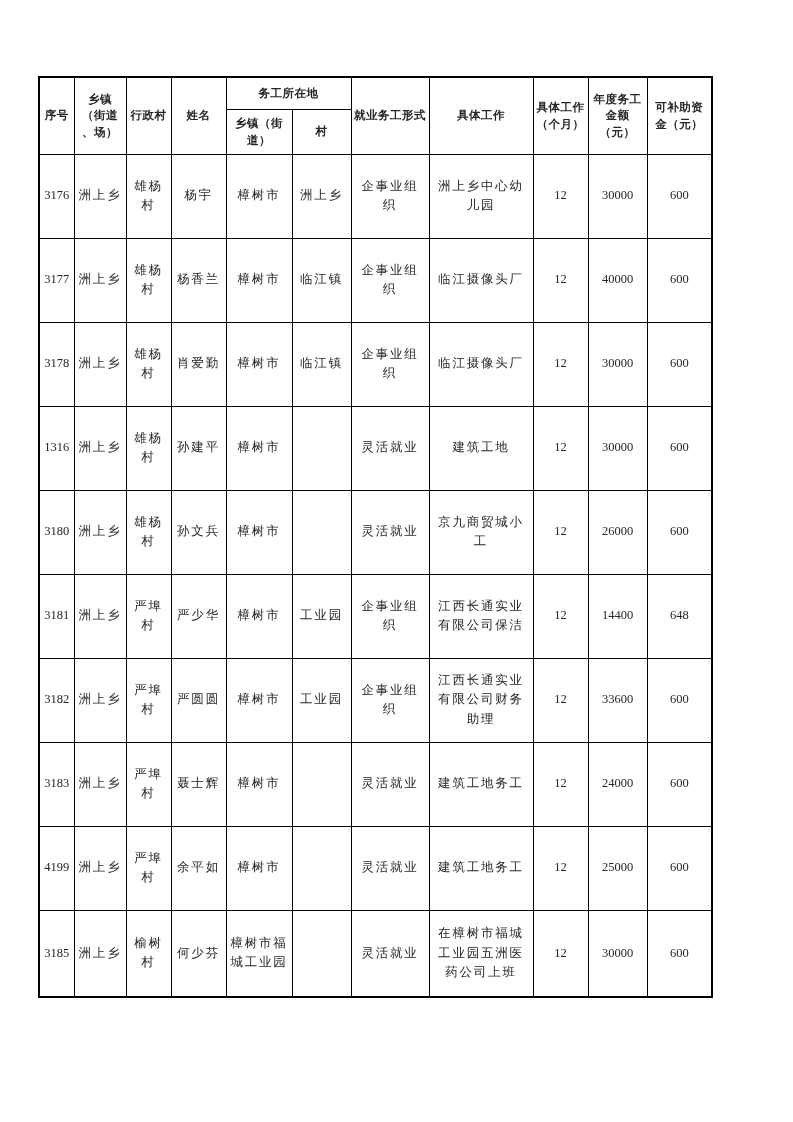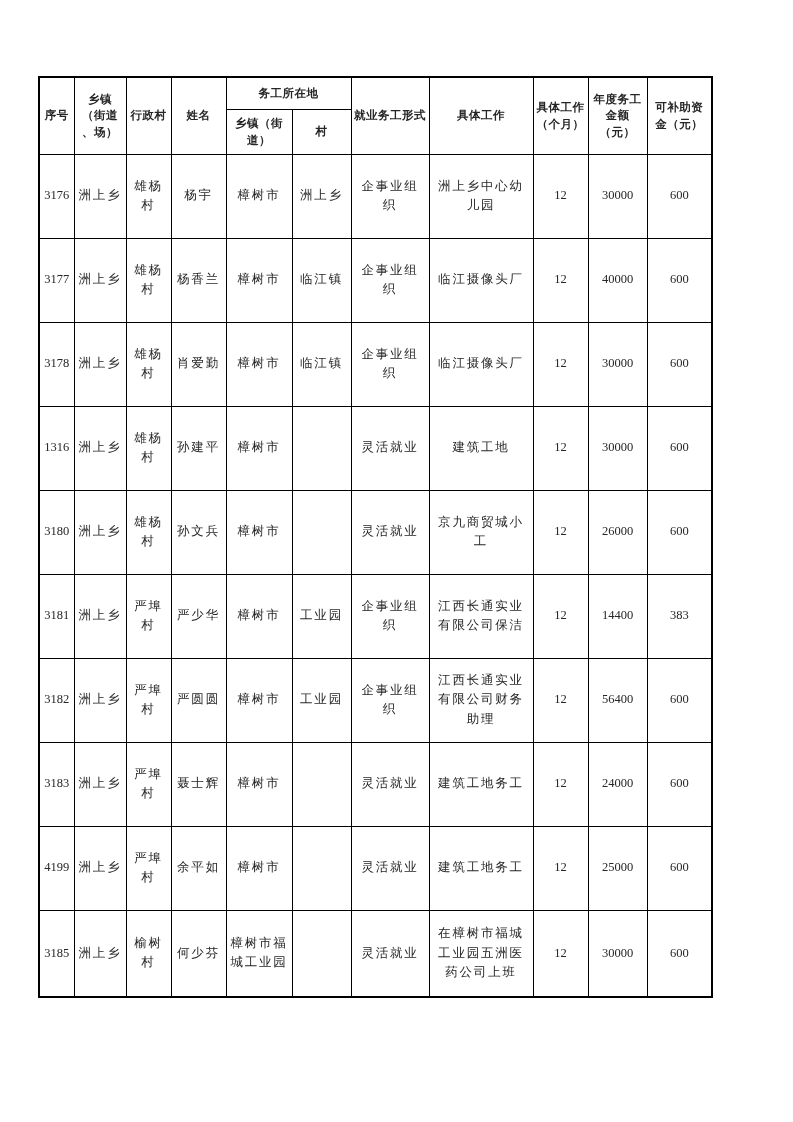--- a/index.html
+++ b/index.html
@@ -169,33 +169,33 @@
         <td class="num">3181</td>
         <td>洲上乡</td>
         <td>严埠村</td>
         <td>严少华</td>
         <td>樟树市</td>
         <td>工业园</td>
         <td>企事业组织</td>
         <td>江西长通实业有限公司保洁</td>
         <td class="num">12</td>
         <td class="num">14400</td>
-        <td class="num">383</td>
+        <td class="num">648</td>
       </tr>
       <tr class="data-row">
         <td class="num">3182</td>
         <td>洲上乡</td>
         <td>严埠村</td>
         <td>严圆圆</td>
         <td>樟树市</td>
         <td>工业园</td>
         <td>企事业组织</td>
         <td>江西长通实业有限公司财务助理</td>
         <td class="num">12</td>
-        <td class="num">56400</td>
+        <td class="num">33600</td>
         <td class="num">600</td>
       </tr>
       <tr class="data-row">
         <td class="num">3183</td>
         <td>洲上乡</td>
         <td>严埠村</td>
         <td>聂士辉</td>
         <td>樟树市</td>
         <td></td>
         <td>灵活就业</td>

